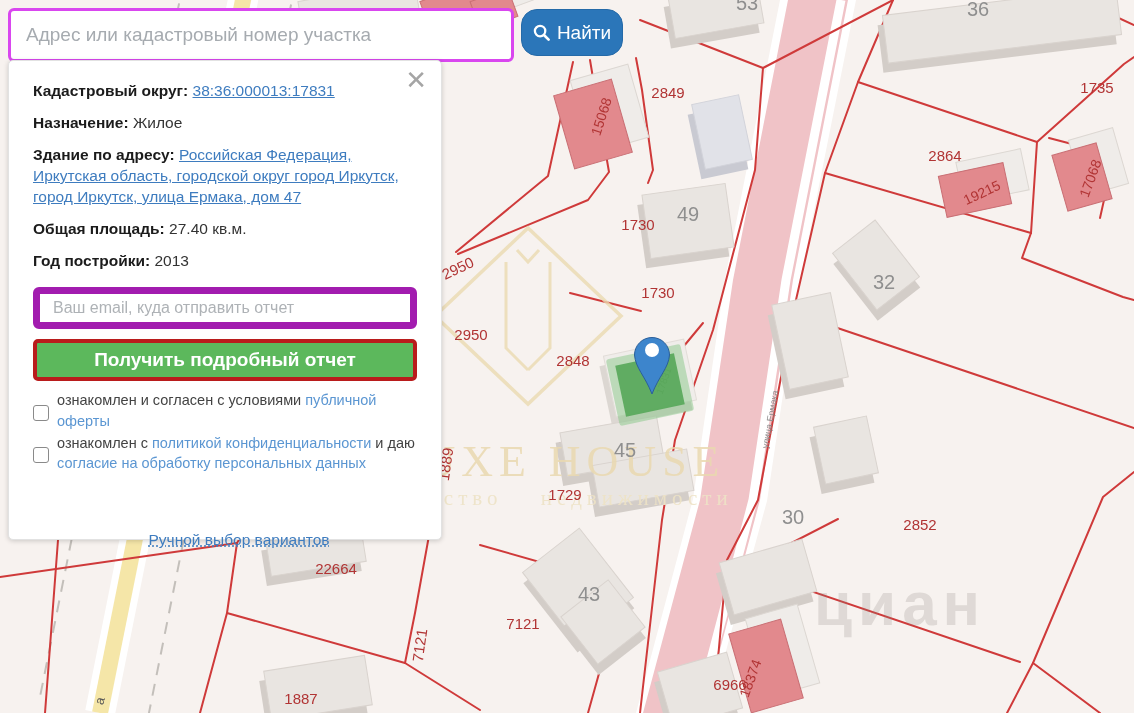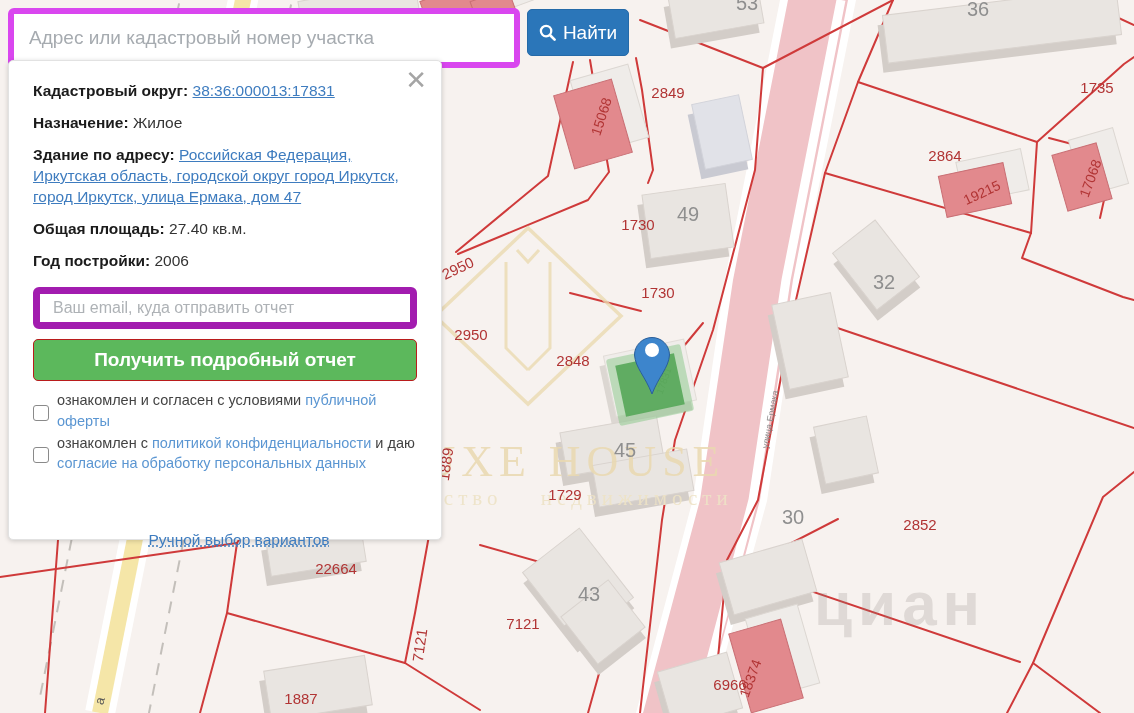--- a/index.html
+++ b/index.html
@@ -2,39 +2,39 @@
 <html><head>
 <meta charset="utf-8">
 <style>
   html,body{margin:0;padding:0;}
   body{width:1134px;height:713px;overflow:hidden;font-family:"Liberation Sans",sans-serif;}
   #app{position:relative;width:1134px;height:713px;background:#f7f2ef;}
   #map-svg{position:absolute;left:0;top:0;}
 
   
   .search-wrap{position:absolute;left:8px;top:8px;display:flex;gap:7px;z-index:20;}
-  .search-input{width:470px;height:48px;border:6px solid #d946ef;border-radius:6px;font-size:19px;
+  .search-input{width:470px;height:48px;border:3px solid #d946ef;border-radius:6px;font-size:19px;
     padding:0 15px;color:#333;background:#fff;outline:none;font-family:"Liberation Sans",sans-serif;}
   .search-input::placeholder{color:#a6abb0;}
   .search-btn{width:102px;height:47px;margin-top:1px;background:#2b76b9;border:1px solid #256aa8;
-    border-radius:5px;color:#fff;font-size:19px;display:flex;align-items:center;justify-content:center;
+    border-radius:16px;color:#fff;font-size:19px;display:flex;align-items:center;justify-content:center;
     gap:7px;cursor:pointer;font-family:"Liberation Sans",sans-serif;}
 
   
   .panel{position:absolute;left:8px;top:60px;width:434px;height:480px;background:#fff;
     border:1px solid #e2e2e2;border-radius:5px;box-shadow:0 1px 5px rgba(0,0,0,.18);
     padding:20px 24px;box-sizing:border-box;font-size:15.5px;color:#333;z-index:20;}
   .close-x{position:absolute;top:4px;right:14px;font-size:26px;color:#a5a5a5;cursor:pointer;line-height:1.2;}
   .row{margin-bottom:11px;line-height:1.35;}
   .row b{color:#1b1b1b;}
   .row a{color:#3e7cbf;text-decoration:underline;cursor:pointer;}
   .email{width:100%;height:42px;border:7px solid #a21caf;border-radius:6px;font-size:16px;padding:0 13px;
     box-sizing:border-box;color:#333;margin:5px 0 10px;outline:none;font-family:"Liberation Sans",sans-serif;}
   .email::placeholder{color:#aeb2b6;}
-  .green-btn{width:100%;height:42px;background:#5cb85c;border:1px solid #b91c1c;border-radius:5px;color:#fff;
+  .green-btn{width:100%;height:42px;background:#5cb85c;border:4px solid #b91c1c;border-radius:5px;color:#fff;
     font-size:19px;font-weight:700;cursor:pointer;margin-bottom:9px;font-family:"Liberation Sans",sans-serif;}
   .cb-row{display:flex;align-items:center;font-size:14.5px;color:#434343;line-height:1.42;margin-bottom:1px;}
   .cb{flex:0 0 14px;width:14px;height:14px;border:1px solid #8a8a8a;border-radius:3px;margin:3px 8px 0 0;
     background:#fff;cursor:pointer;}
   .cb-row a{color:#5b96d2;text-decoration:none;cursor:pointer;}
   .links{text-align:center;margin-top:24px;}
   .dotted{display:inline-block;color:#3e7cbf;font-size:15.5px;cursor:pointer;
     text-decoration:underline;text-decoration-style:dotted;}
   .gap{margin-top:15px;margin-left:28px;}
 </style>
@@ -180,21 +180,21 @@
     </button>
   </div>
 
   <div class="panel">
     <div class="close-x">✕</div>
     <div id="panel-rows">
         <div class="row"><b>Кадастровый округ: </b><a>38:36:000013:17831</a></div>
         <div class="row"><b>Назначение: </b><span>Жилое</span></div>
         <div class="row"><b>Здание по адресу: </b><a>Российская Федерация, Иркутская область, городской округ город Иркутск, город Иркутск, улица Ермака, дом 47</a></div>
         <div class="row"><b>Общая площадь: </b><span>27.40 кв.м.</span></div>
-        <div class="row"><b>Год постройки: </b><span>2006</span></div>
+        <div class="row"><b>Год постройки: </b><span>2013</span></div>
       </div>
     <input class="email" type="text" placeholder="Ваш email, куда отправить отчет" style="">
     <button class="green-btn">Получить подробный отчет</button>
     <div id="checkboxes">
         <div class="cb-row">
           <span class="cb"></span>
           <span><span>ознакомлен и согласен с условиями </span><a>публичной оферты</a></span>
         </div>
         <div class="cb-row">
           <span class="cb"></span>

